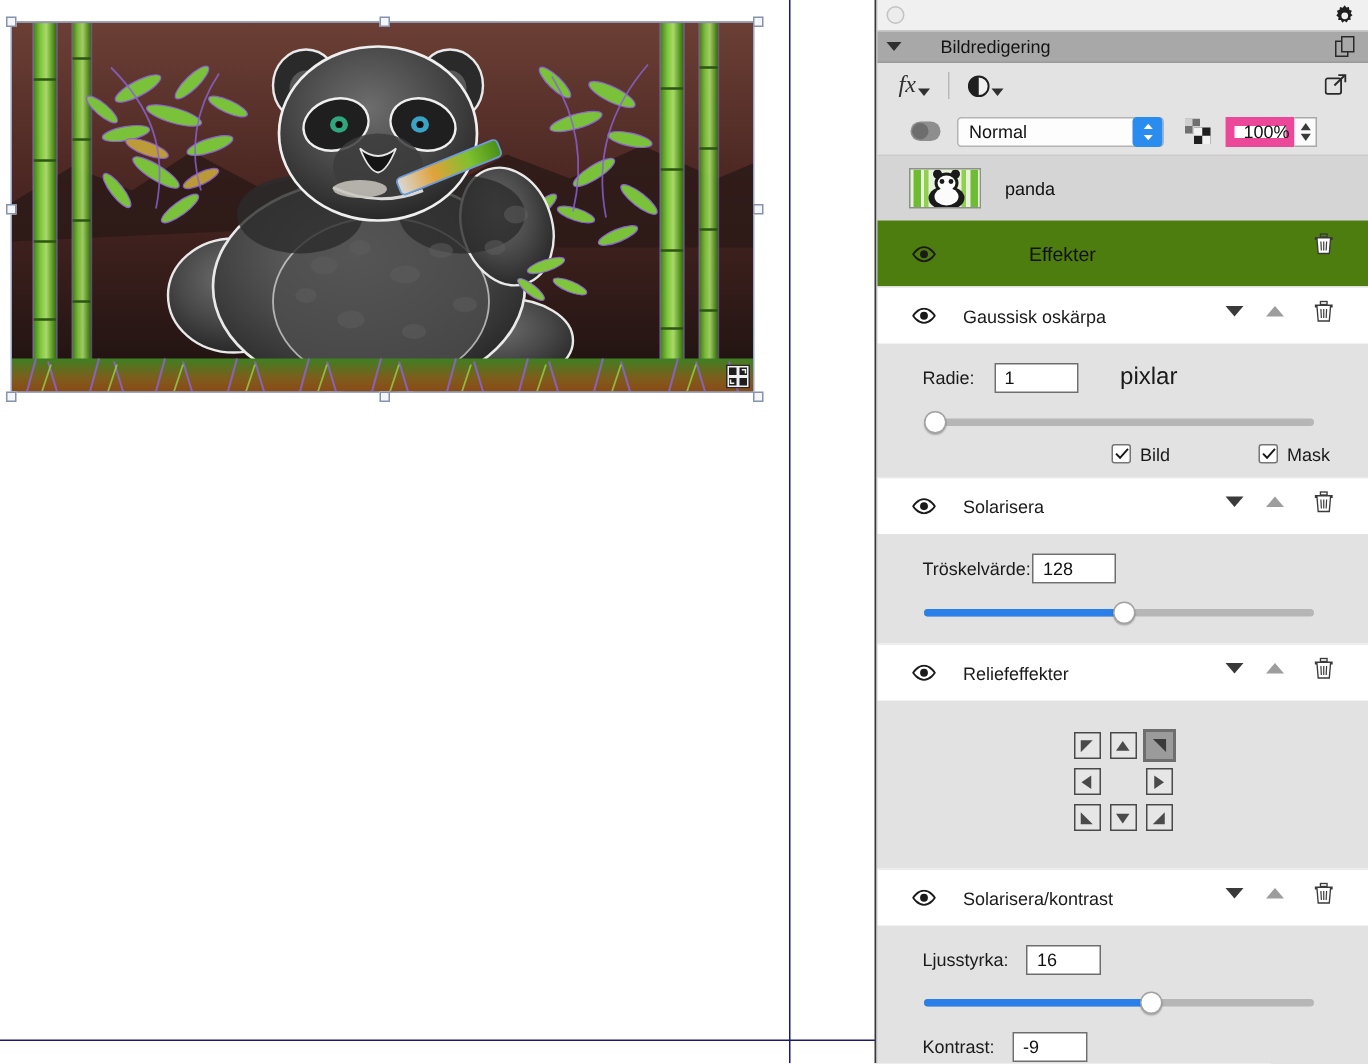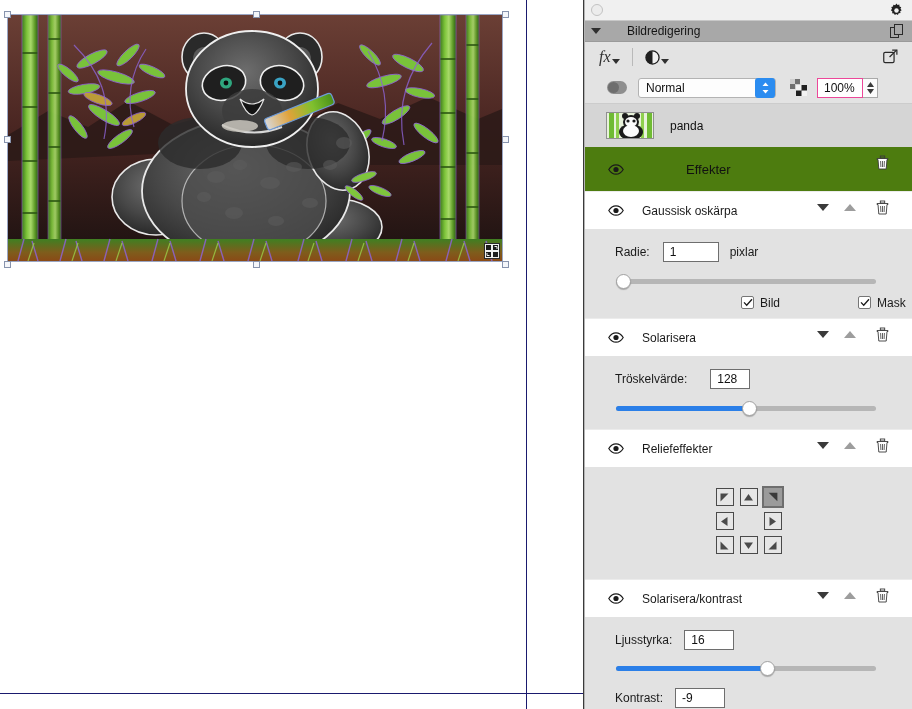--- a/index.html
+++ b/index.html
@@ -177,21 +177,21 @@
     width: 20px; height: 20px;
     background: #2b8cf0;
     border-radius: 3px;
     display: flex; align-items: center; justify-content: center;
   }
   #opacity-icon { margin-left: 14px; }
   #opacity-field {
     margin-left: 9px;
     width: 46px; height: 20px;
     background: #ffffff;
-    border: 1px solid #ec4899;
+    border: 6px solid #ec4899;
     display: flex; align-items: center;
     font-size: 12px; color: #111;
   }
   #opacity-value { margin-left: 6px; }
   #opacity-spin {
     width: 15px; height: 20px;
     background: #fbfbfb;
     border: 1px solid #a9a9a9;
     border-left: none;
     display: flex; flex-direction: column;
@@ -263,21 +263,21 @@
   }
   .field-label { font-size: 12px; color: #1a1a1a; }
   .num-field {
     background: #ffffff;
     border: 1px solid #6e6e6e;
     height: 20px;
     display: flex; align-items: center;
     font-size: 12px; color: #111;
     padding-left: 6px;
   }
-  .unit-label { font-size: 12px; color: #1a1a1a; margin-left: 11px; }
+  .unit-label { font-size: 16px; color: #1a1a1a; margin-left: 28px; }
 
   .slider {
     position: relative;
     margin-left: 31px;
     height: 16px;
     width: 260px;
   }
   .track {
     position: absolute; left: 0; top: 6px;
     width: 260px; height: 5px;
@@ -294,21 +294,20 @@
     width: 15px; height: 15px;
     border-radius: 50%;
     background: #ffffff;
     border: 1px solid #a2a2a2;
     box-shadow: 0 1px 1px rgba(0,0,0,0.25);
   }
 
   .check-row {
     display: flex; align-items: center;
     height: 22px;
-    gap: 19px;
   }
   .cbox {
     width: 13px; height: 13px;
     background: #ffffff;
     border: 1px solid #767676;
     border-radius: 2px;
     display: flex; align-items: center; justify-content: center;
   }
   .cbox-label { font-size: 12px; color: #1a1a1a; margin-left: 6px; }
 
@@ -750,21 +749,21 @@
           <rect x="4.3" y="1" width="4.4" height="2" fill="none" stroke="#3a3a3a" stroke-width="0.9"></rect>
           <line x1="4.6" y1="6" x2="4.9" y2="12" stroke="#3a3a3a" stroke-width="0.8"></line>
           <line x1="6.5" y1="6" x2="6.5" y2="12" stroke="#3a3a3a" stroke-width="0.8"></line>
           <line x1="8.4" y1="6" x2="8.1" y2="12" stroke="#3a3a3a" stroke-width="0.8"></line>
         </svg>
       </div>
     </div>
     <div class="effect-body">
       <div class="field-row" style="padding-top:13px;">
         <span class="field-label">Tröskelvärde:</span>
-        <div class="num-field" style="width:40px; margin-left:23px;">
+        <div class="num-field" style="width:56px; margin-left:1px;">
           <span>128</span>
         </div>
       </div>
       <div class="slider" style="margin-top:11px; padding-bottom:0;">
         <div class="track"></div>
         <div class="fill" style="width:133px;"></div>
         <div class="thumb" style="left:126px;"></div>
       </div>
       <div style="height:13px;"></div>
     </div>

